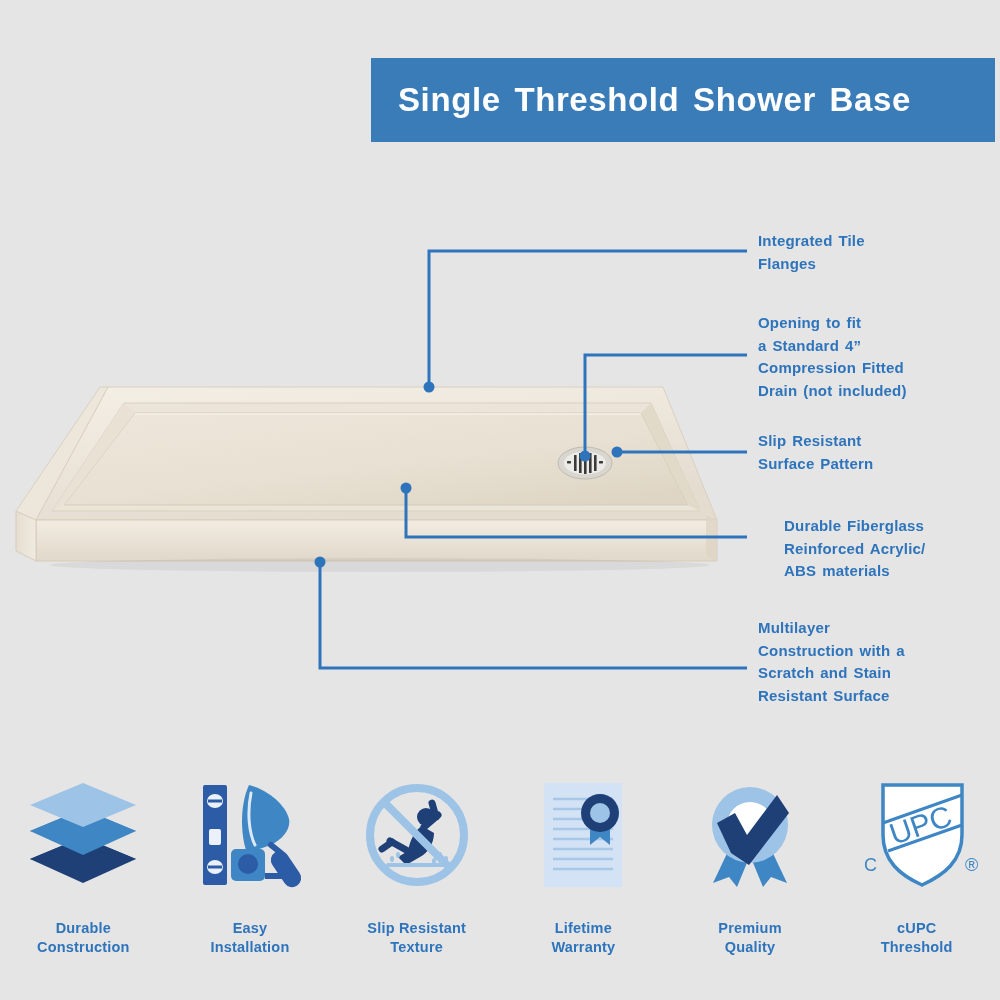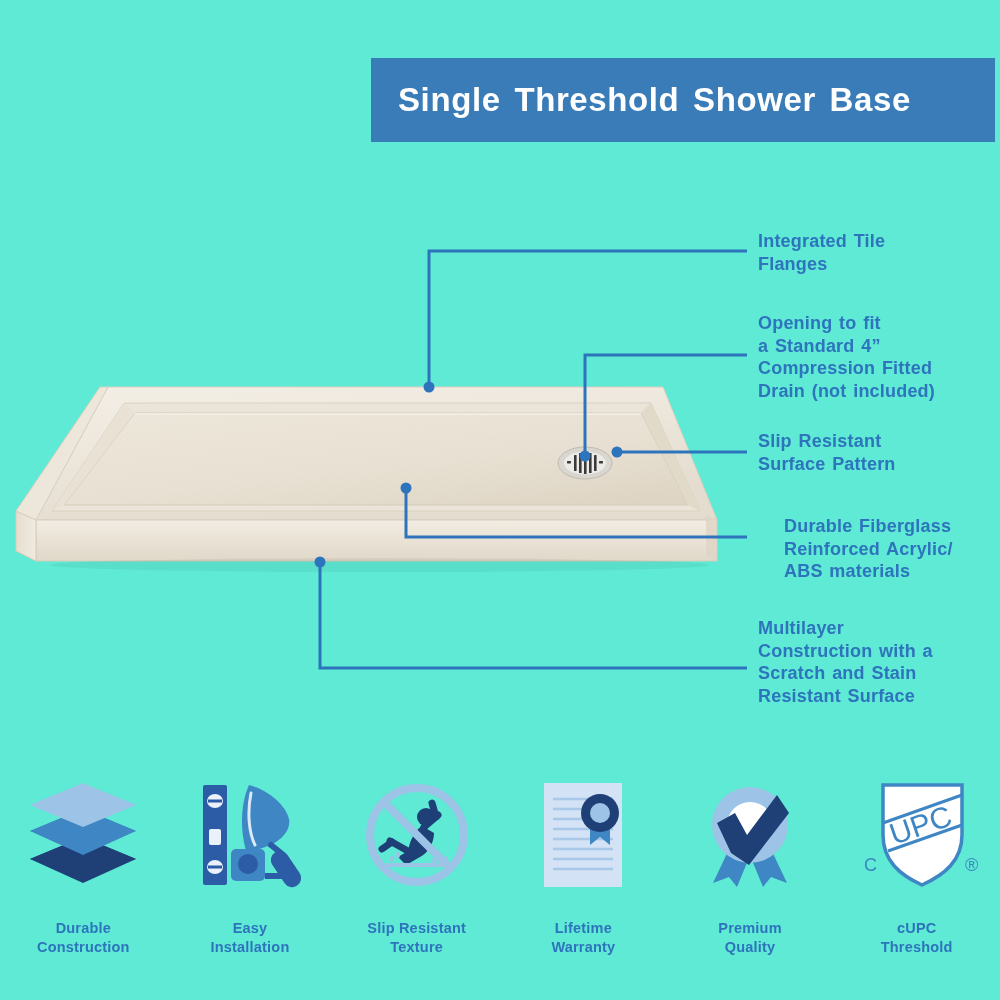--- a/index.html
+++ b/index.html
@@ -7,21 +7,21 @@
     padding: 0;
     background: #ffffff;
   }
   body {
     font-family: "Liberation Sans", sans-serif;
   }
   #page {
     position: relative;
     width: 1000px;
     height: 1000px;
-    background: #5eead4;
+    background: #e5e5e5;
     overflow: hidden;
   }
 
   
   #header-bar {
     position: absolute;
     left: 371px;
     top: 58px;
     width: 624px;
     height: 84px;
@@ -54,21 +54,21 @@
     position: absolute;
     left: 0; top: 0;
     width: 1000px; height: 1000px;
     pointer-events: none;
   }
 
   
   .callout {
     position: absolute;
     color: #2E74BC;
-    font-size: 18px;
+    font-size: 15px;
     font-weight: bold;
     line-height: 22.5px;
     letter-spacing: 0.2px;
     word-spacing: 1.5px;
     white-space: pre-line;
   }
   #callout-flanges   { left: 758px; top: 230px; width: 240px; }
   #callout-drain     { left: 758px; top: 312px; width: 240px; }
   #callout-slip      { left: 758px; top: 430px; width: 240px; }
   #callout-material  { left: 758px; top: 515px; width: 240px; margin-left: 26px; }

